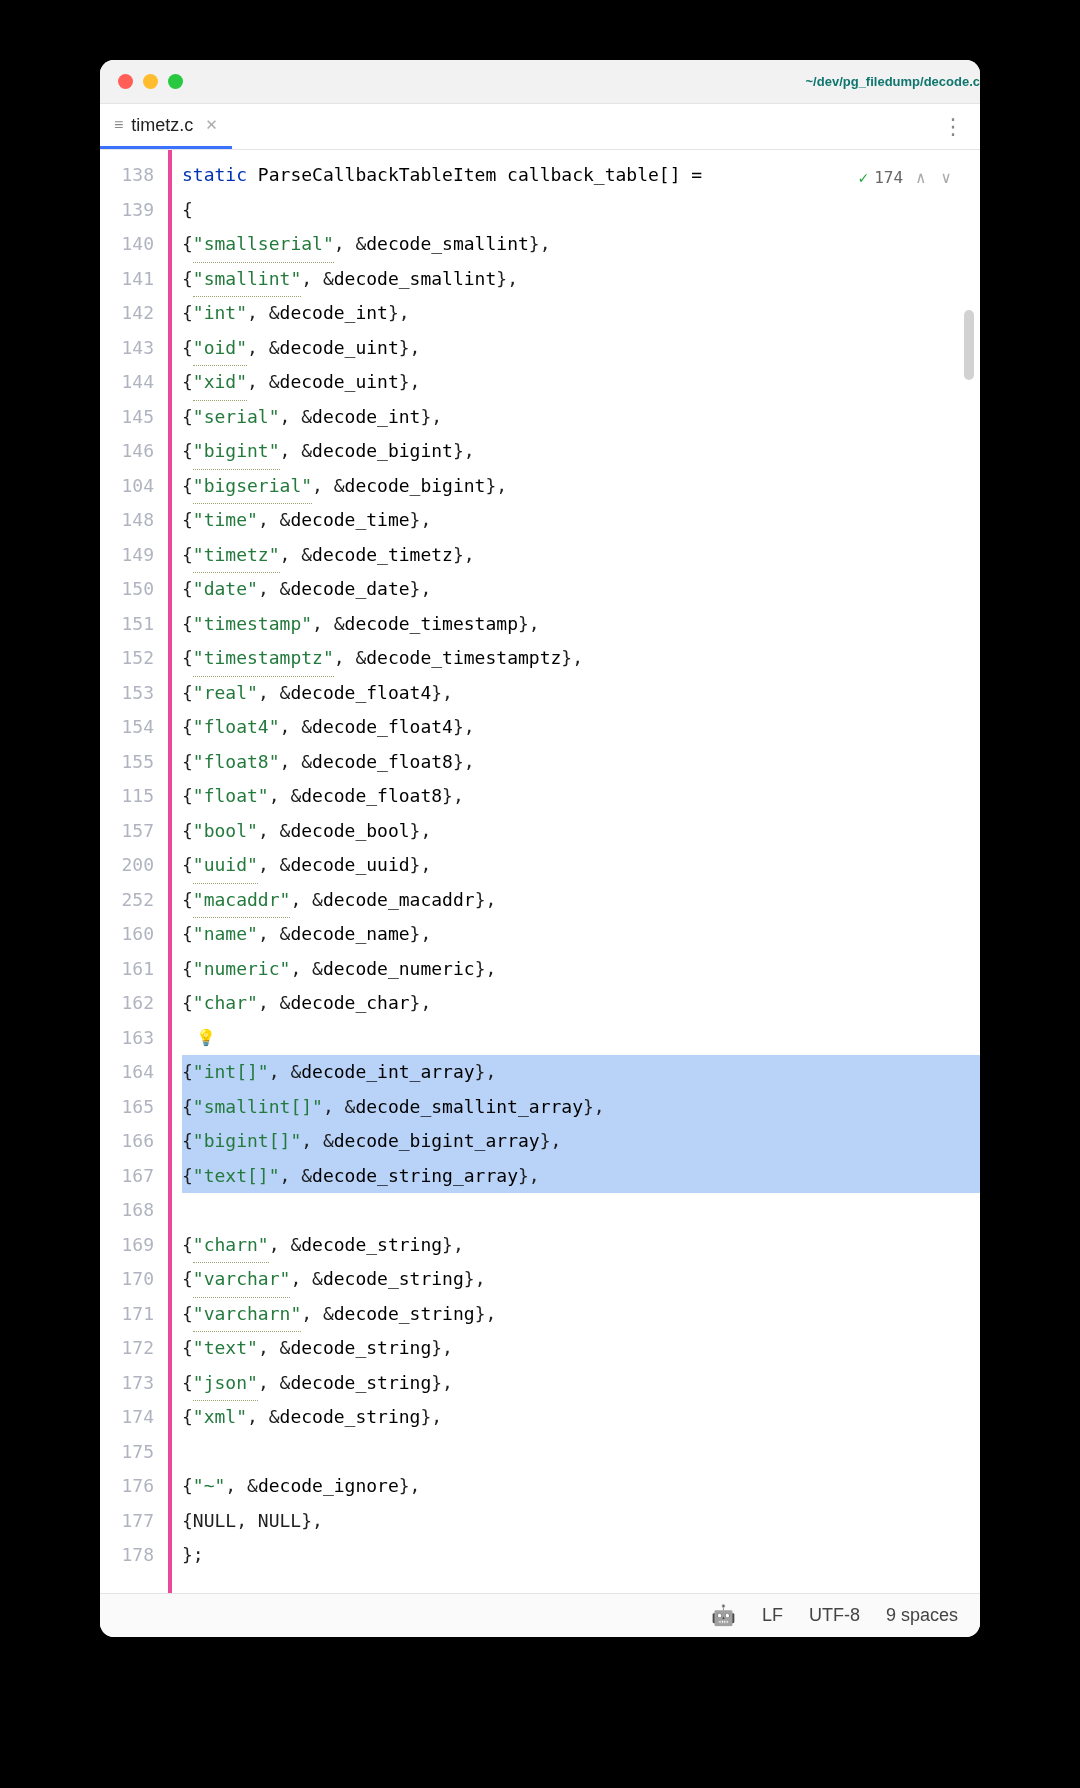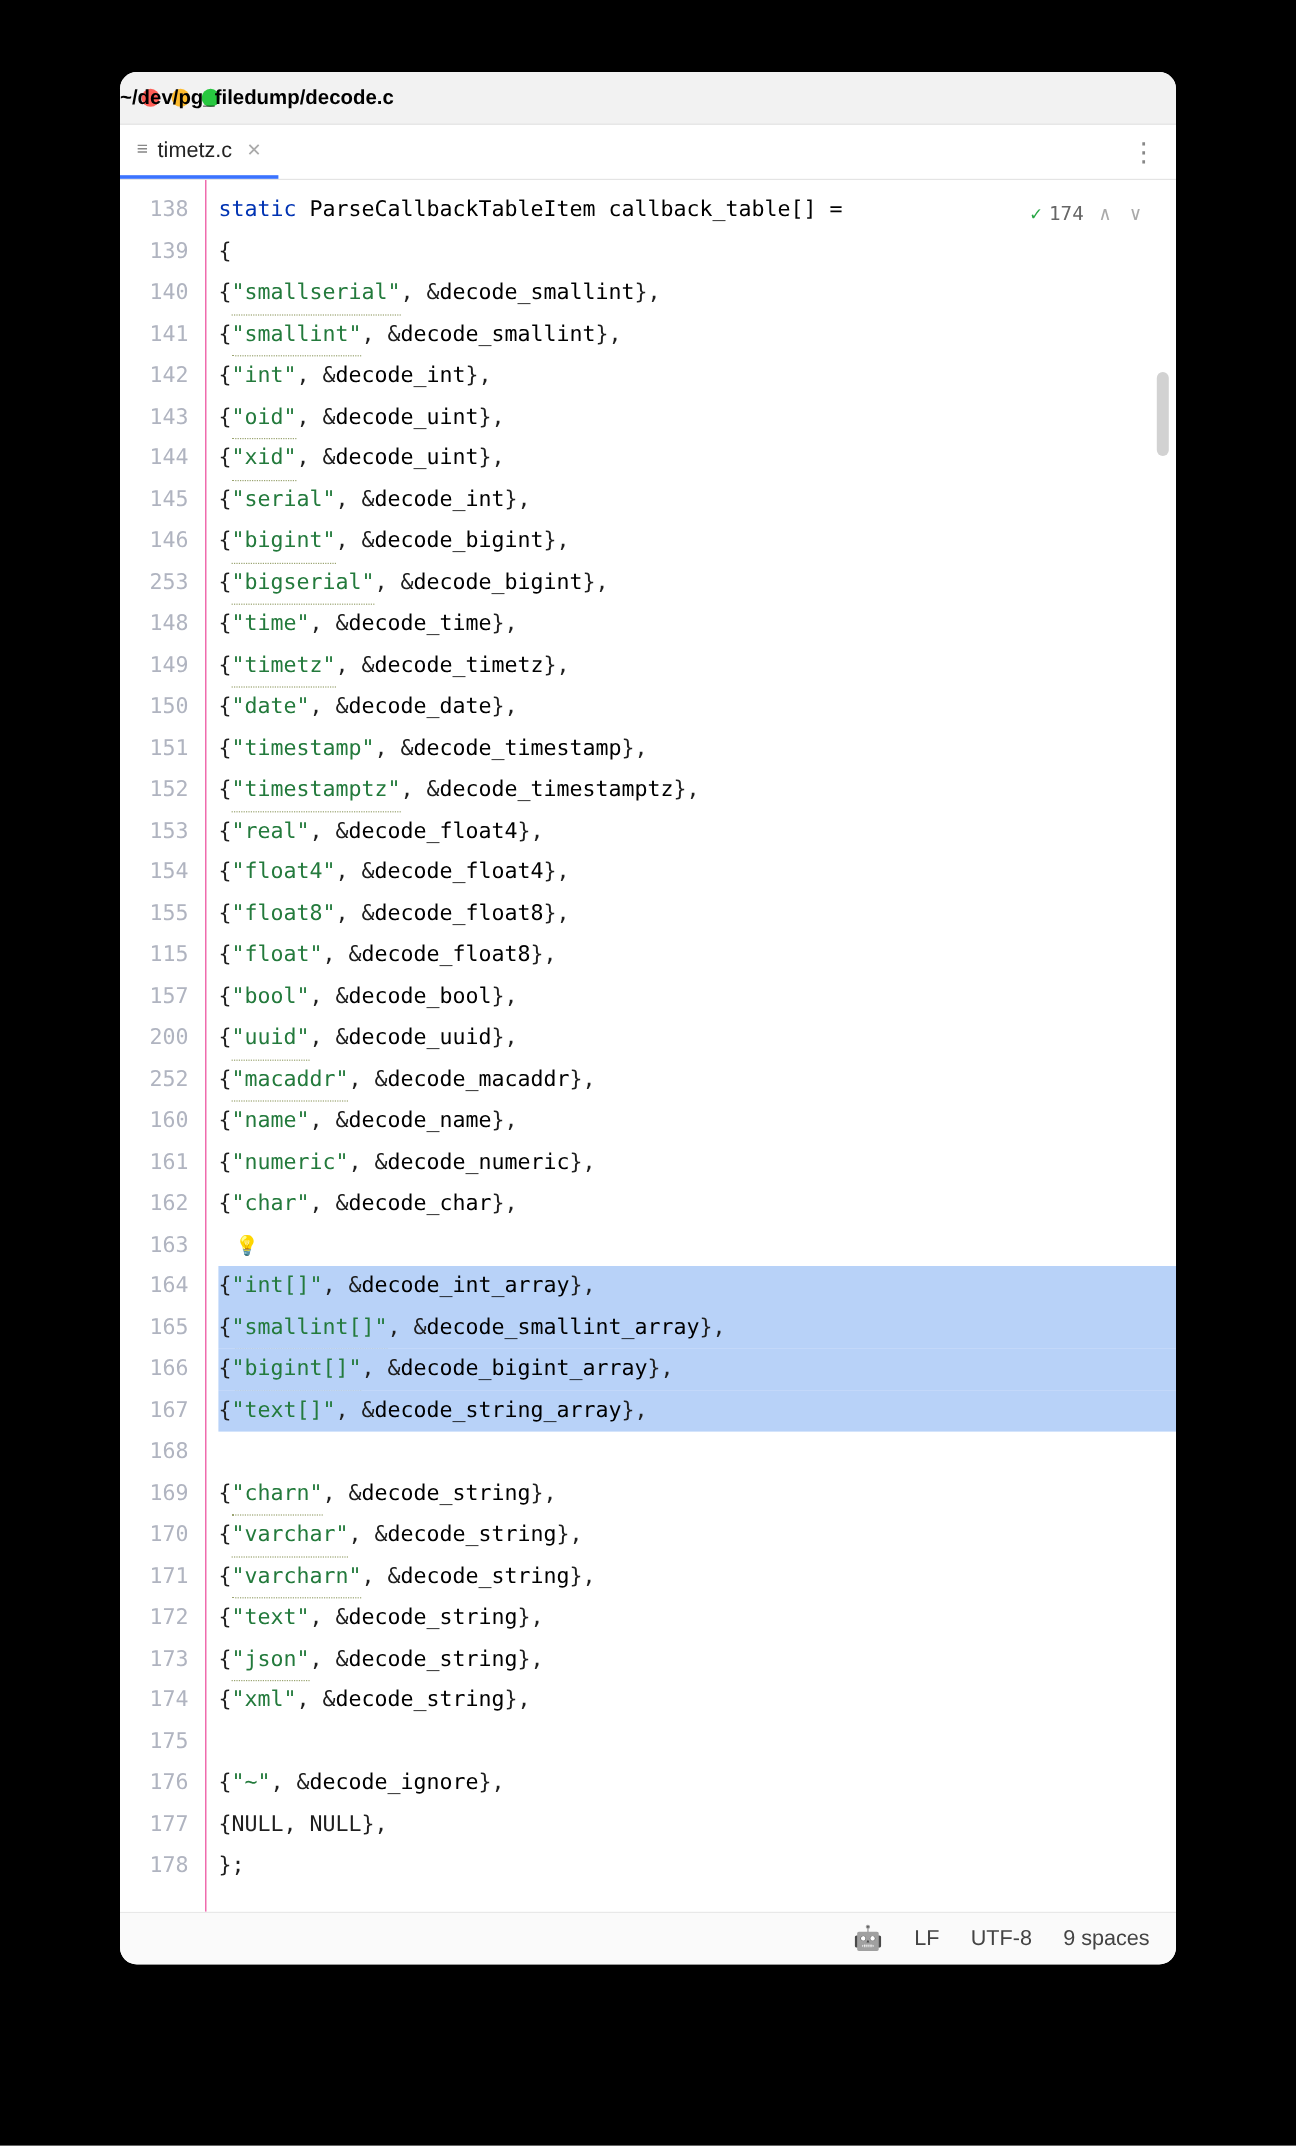--- a/index.html
+++ b/index.html
@@ -35,24 +35,24 @@
     gap: 10px;
     margin-left: 18px;
   }
   .tl { width: 15px; height: 15px; border-radius: 50%; }
   .tl.red { background: #ff5f57; }
   .tl.yellow { background: #febc2e; }
   .tl.green { background: #28c840; }
   .title {
     position: absolute;
     left: 0; right: 0;
-    text-align: left;
-    font-size: 17px;
+    text-align: right;
+    font-size: 13px;
     font-weight: 600;
-    color: #000000;
+    color: #0f766e;
     pointer-events: none;
   }
   .tabbar {
     height: 46px;
     display: flex;
     align-items: stretch;
     border-bottom: 1px solid #e4e4e4;
     background: #fff;
   }
   .tab {
@@ -85,21 +85,21 @@
     background: #fff;
     position: relative;
   }
   .gutter {
     background: #fff;
     color: #b0b4c0;
     text-align: right;
     padding: 8px 14px 20px 0;
     user-select: none;
     min-width: 72px;
-    border-right: 1px solid #ec4899;
+    border-right: 4px solid #ec4899;
   }
   .gutter div { height: 34.5px; }
   .code {
     padding: 8px 0 20px 10px;
     flex: 1;
     white-space: pre;
     color: #1f1f1f;
     position: relative;
     overflow: hidden;
   }
@@ -191,21 +191,21 @@
       <div class="gutter" id="gutter">
           <div>138</div>
           <div>139</div>
           <div>140</div>
           <div>141</div>
           <div>142</div>
           <div>143</div>
           <div>144</div>
           <div>145</div>
           <div>146</div>
-          <div>253</div>
+          <div>104</div>
           <div>148</div>
           <div>149</div>
           <div>150</div>
           <div>151</div>
           <div>152</div>
           <div>153</div>
           <div>154</div>
           <div>155</div>
           <div>115</div>
           <div>157</div>

